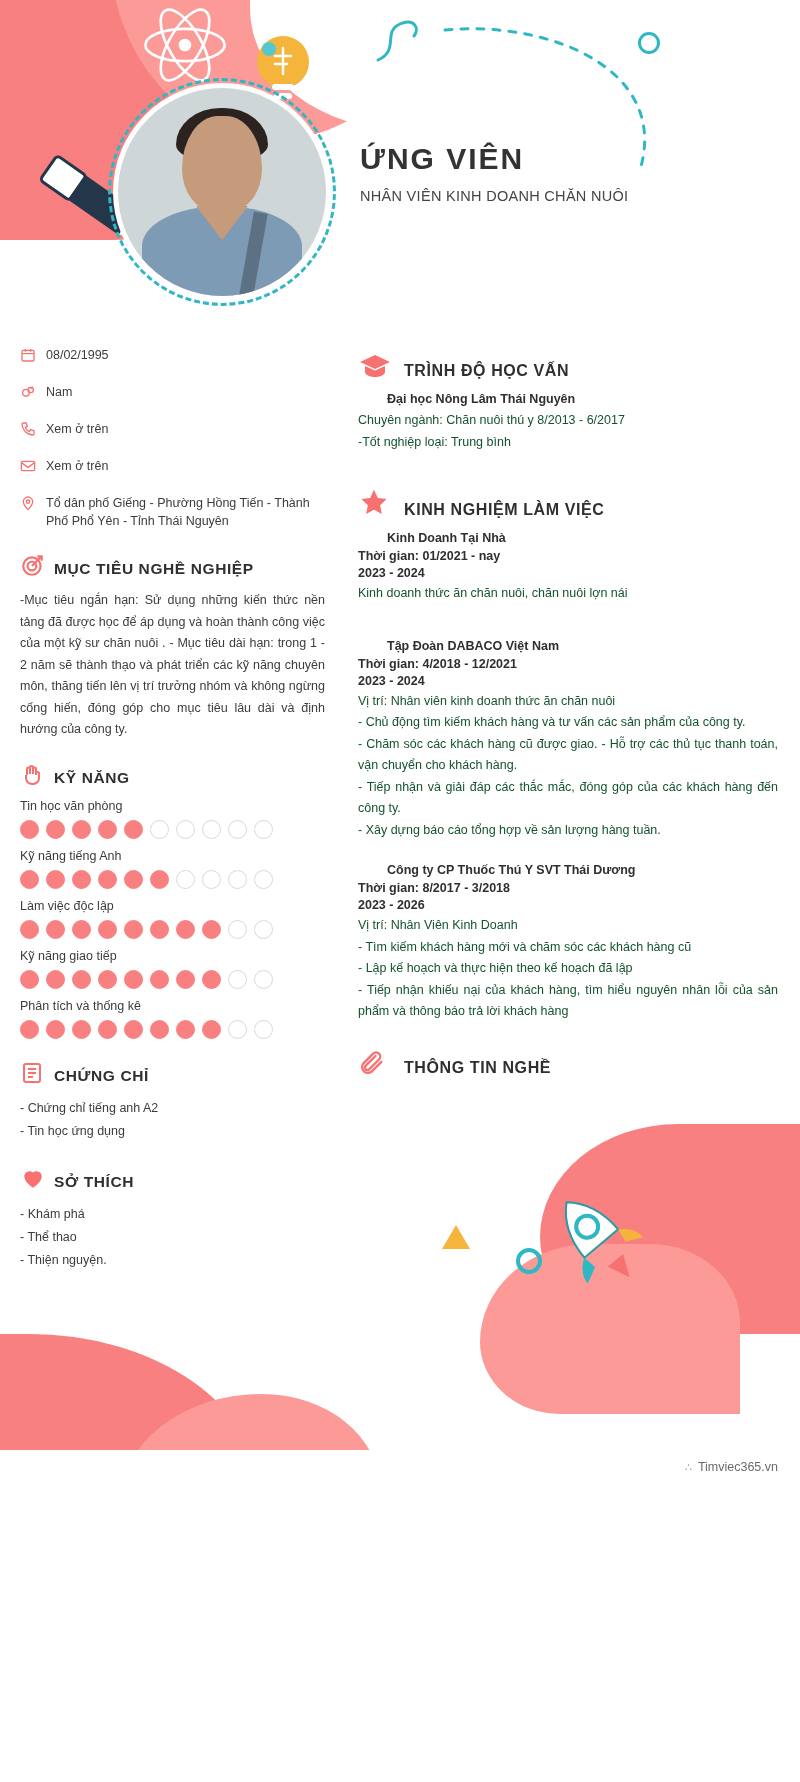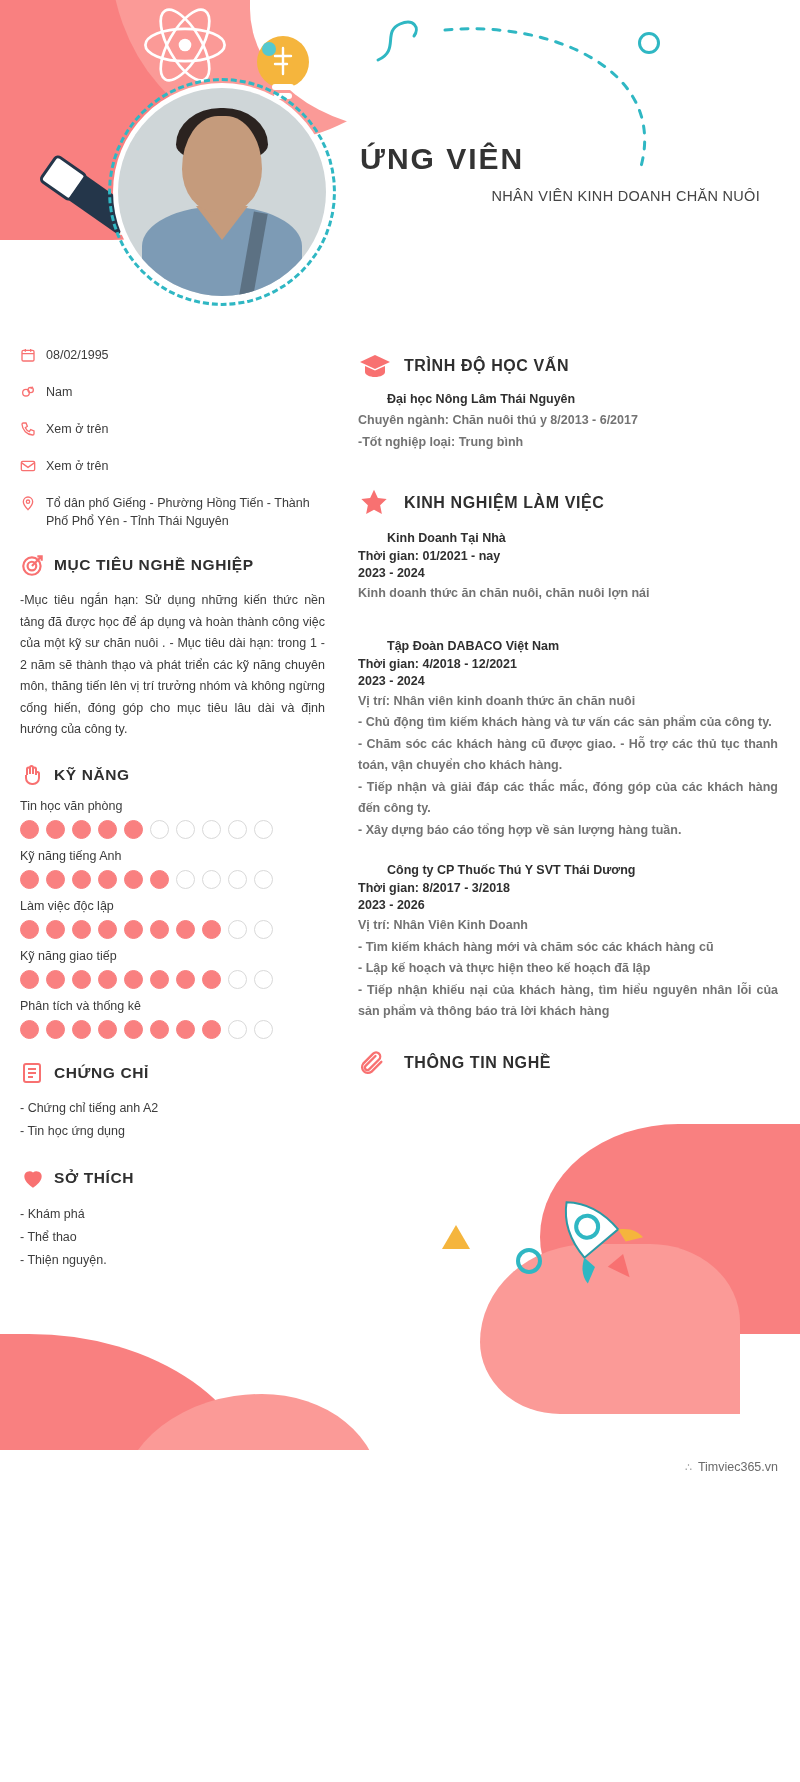--- a/index.html
+++ b/index.html
@@ -137,21 +137,20 @@
     font-weight: bold;
     letter-spacing: 2px;
     color: #333333;
     margin: 0 0 12px 0;
   }
   .job-title {
     font-size: 14.5px;
     color: #444444;
     letter-spacing: .3px;
     margin: 0;
-    text-align: right;
   }
 
   
   .col-left {
     position: absolute;
     left: 20px; top: 346px;
     width: 305px;
   }
   .col-right {
     position: absolute;
@@ -173,21 +172,21 @@
   }
   .contact-txt {
     font-size: 12.5px;
     color: #3c3c3c;
     line-height: 1.45;
   }
 
   
   .sec-head {
     display: flex;
-    align-items: center;
+    align-items: flex-end;
     margin: 22px 0 12px 0;
   }
   .sec-head .ico {
     width: 34px;
     min-width: 34px;
     color: #f87171;
     display: flex;
     align-items: center;
   }
   .sec-title {
@@ -240,23 +239,22 @@
   }
   .entry .meta {
     font-size: 12.5px;
     font-weight: bold;
     color: #2f2f2f;
     margin-bottom: 3px;
   }
   .entry .line {
     font-size: 12.5px;
     line-height: 1.72;
-    color: #737373;
+    color: #14532d;
     text-align: justify;
-    font-weight: bold;
   }
 
   
   .ft-blob-right {
     right: -40px; bottom: 150px;
     width: 300px; height: 210px;
     background: #f98080;
     border-radius: 60% 0 0 50% / 70% 0 0 60%;
   }
   .ft-blob-right2 {

